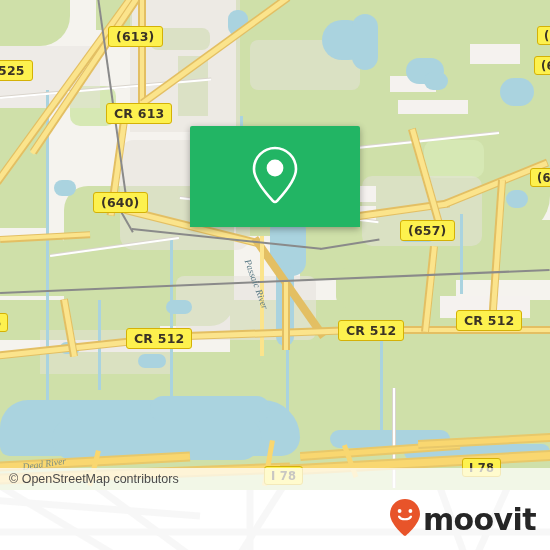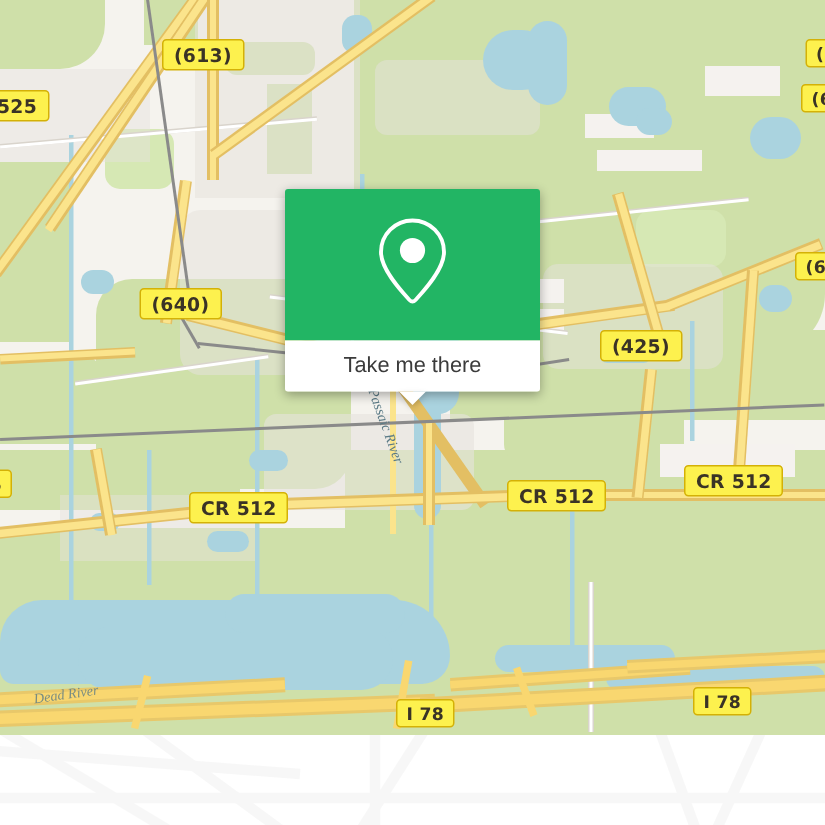--- a/index.html
+++ b/index.html
@@ -276,61 +276,72 @@
       <div class="road rail" style="left:0px;top:292px;width:550px;height:2.2px;transform:rotate(-2.4deg);"></div>
     </div>
 
     <div class="layer">
       <div class="wlabel" style="left:252px;top:258px;transform:rotate(70deg);">Passaic River</div>
       <div class="wlabel" style="left:22px;top:462px;transform:rotate(-8deg);opacity:.8;">Dead River</div>
     </div>
 
     <div class="layer">
       <div class="shield s-lg" style="left:108px;top:26px;">(613)</div>
+      <div class="shield s-lg" style="left:106px;top:103px;">CR 613</div>
       <div class="shield s-lg" style="left:-10px;top:60px;">525</div>
       <div class="shield s-lg" style="left:93px;top:192px;">(640)</div>
       <div class="shield s-lg" style="left:126px;top:328px;">CR 512</div>
-      <div class="shield s-lg" style="left:400px;top:220px;">(425)</div>
+      <div class="shield s-lg" style="left:400px;top:220px;">(657)</div>
       <div class="shield s-lg" style="left:338px;top:320px;">CR 512</div>
       <div class="shield s-lg" style="left:456px;top:310px;">CR 512</div>
       <div class="shield s-md" style="left:530px;top:168px;">(63</div>
       <div class="shield s-md" style="left:534px;top:56px;">(63</div>
       <div class="shield s-md" style="left:537px;top:26px;">(6</div>
       <div class="shield s-md" style="left:-14px;top:313px;">6</div>
       <div class="shield s-md" style="left:264px;top:466px;">I 78</div>
       <div class="shield s-md" style="left:462px;top:458px;">I 78</div>
     </div>
 
+    <div id="attrib">
+      <span>© OpenStreetMap contributors</span>
+    </div>
   </div>
 
   <div id="popup">
     <div id="popup-head">
       <span>
         <svg width="54" height="64" viewBox="0 0 54 64" aria-hidden="true">
           <path d="M27 5 C15.4 5 6 14.4 6 26 C6 38 20 52.5 25.2 58.2 C26.2 59.3 27.8 59.3 28.8 58.2 C34 52.5 48 38 48 26 C48 14.4 38.6 5 27 5 Z" fill="none" stroke="#ffffff" stroke-width="2.6"></path>
           <circle cx="27" cy="25" r="8.4" fill="#ffffff"></circle>
         </svg>
       </span>
-    </div>
-    <div id="popup-body">
-      <span id="take-me-there">Take me there</span>
-      <div id="popup-tip"></div>
     </div>
   </div>
 
   <div id="footer">
     <svg id="footer-watermark" viewBox="0 0 550 100" preserveAspectRatio="none" aria-hidden="true">
       <g stroke="#f0f0f0" stroke-width="7" fill="none">
         <path d="M-10 10 L140 100"></path>
         <path d="M60 -10 L210 100"></path>
         <path d="M250 -10 L250 100"></path>
         <path d="M300 -10 L230 100"></path>
         <path d="M430 -10 L470 100"></path>
         <path d="M520 -10 L470 100"></path>
         <path d="M-10 62 L550 62"></path>
         <path d="M-10 30 L200 46"></path>
       </g>
     </svg>
 
 
+    <div id="brand">
+      <span>
+        <svg width="30" height="38" viewBox="0 0 30 38" aria-hidden="true">
+          <path d="M15 0 C6.7 0 0 6.7 0 15 C0 24.4 12.3 35.1 14 36.6 C14.6 37.1 15.4 37.1 16 36.6 C17.7 35.1 30 24.4 30 15 C30 6.7 23.3 0 15 0 Z" fill="#e8542a"></path>
+          <circle cx="9.6" cy="12" r="1.9" fill="#ffffff"></circle>
+          <circle cx="20.4" cy="12" r="1.9" fill="#ffffff"></circle>
+          <path d="M9 17.6 C11.2 21.2 18.8 21.2 21 17.6" stroke="#ffffff" stroke-width="2.1" fill="none" stroke-linecap="round"></path>
+        </svg>
+      </span>
+      <span id="brand-text">moovit</span>
+    </div>
   </div>
 
 </div>
 
 </body></html>

